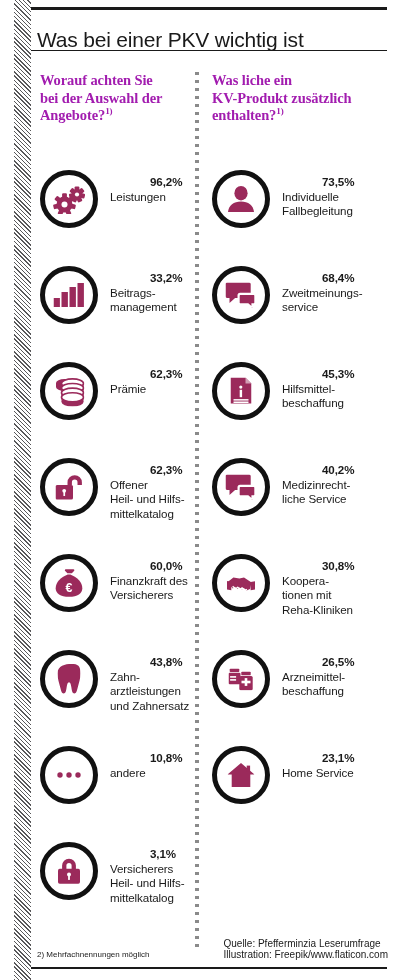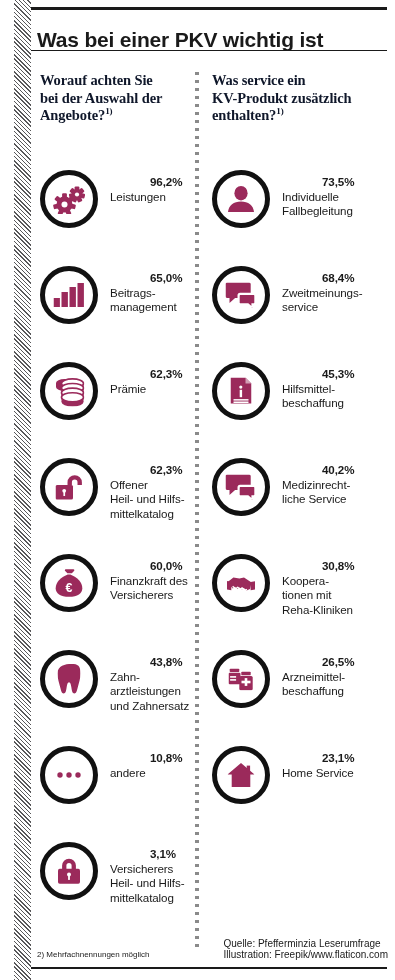--- a/index.html
+++ b/index.html
@@ -58,21 +58,21 @@
     height: 2px;
     background: #1a1a1a;
   }
 
   
   .headline {
     position: absolute;
     left: 37px;
     top: 14px;
     font-size: 21px;
-    font-weight: bold;
+    font-weight: normal;
     letter-spacing: -0.2px;
     color: #1a1a1a;
     font-family: "Liberation Sans", sans-serif;
   }
 
   
   .dotted-divider {
     position: absolute;
     left: 195px;
     top: 72px;
@@ -90,21 +90,21 @@
     top: 72px;
   }
   .col-left  { left: 40px;  width: 150px; }
   .col-right { left: 212px; width: 178px; }
 
   .col-head {
     font-family: "Liberation Serif", serif;
     font-weight: bold;
     font-size: 14.5px;
     line-height: 17.5px;
-    color: #0f172a;
+    color: #a21caf;
     letter-spacing: -0.1px;
   }
   .col-head sup {
     font-size: 9px;
     vertical-align: super;
     line-height: 0;
   }
 
   
   .rows {
@@ -210,21 +210,21 @@
               </svg></span></div>
           <div class="row-text"><span class="pct">96,2%</span><br><span>Leistungen</span></div>
         </div>
         <div class="row">
           <div class="badge"><span><svg width="31" height="24" viewBox="0 0 31 24" fill="#9B2A5B" style="position: absolute; left: 50%; top: 50%; transform: translate(-50%, -50%);">
                 <rect x="0" y="15" width="6.4" height="9"></rect>
                 <rect x="8" y="9" width="6.4" height="15"></rect>
                 <rect x="16" y="4" width="6.4" height="20"></rect>
                 <rect x="24" y="0" width="6.4" height="24"></rect>
               </svg></span></div>
-          <div class="row-text"><span class="pct">65,0%</span> <span>Beitrags-</span><br><span>management</span></div>
+          <div class="row-text"><span class="pct">33,2%</span> <span>Beitrags-</span><br><span>management</span></div>
         </div>
         <div class="row">
           <div class="badge"><span><svg width="31" height="31" viewBox="0 0 31 31" fill="#9B2A5B" style="position: absolute; left: 50%; top: 50%; transform: translate(-50%, -50%);">
                 <ellipse cx="11" cy="7.5" rx="8.5" ry="4"></ellipse>
                 <rect x="2.5" y="7.5" width="17" height="4"></rect>
                 <ellipse cx="11" cy="11.5" rx="8.5" ry="4"></ellipse>
                 <ellipse cx="19" cy="12.6" rx="11" ry="4.6"></ellipse>
                 <rect x="8" y="8" width="22" height="4.6"></rect>
                 <ellipse cx="19" cy="8" rx="11" ry="4.6" fill="#fff" stroke="#9B2A5B" stroke-width="1.6"></ellipse>
                 <ellipse cx="19" cy="17.2" rx="11" ry="4.6"></ellipse>
@@ -277,21 +277,21 @@
                 <circle cx="11" cy="16.4" r="2" fill="#fff"></circle>
                 <rect x="10.1" y="17.3" width="1.8" height="4.6" fill="#fff"></rect>
               </svg></span></div>
           <div class="row-text"><span class="pct">3,1%</span><br><span>Versicherers</span><br><span>Heil- und Hilfs-</span><br><span>mittelkatalog</span></div>
         </div>
       </div>
   </div>
 
   <div class="column col-right">
     <div class="col-head">
-      <span>Was service ein</span><br>
+      <span>Was liche ein</span><br>
       <span>KV-Produkt zusätzlich</span><br>
       <span>enthalten?</span><sup>1)</sup>
     </div>
     <div class="rows">
         <div class="row">
           <div class="badge"><span><svg width="26" height="26" viewBox="0 0 26 26" fill="#9B2A5B" style="position: absolute; left: 50%; top: 50%; transform: translate(-50%, -50%);">
                 <ellipse cx="13" cy="7.2" rx="6.6" ry="7.2"></ellipse>
                 <path d="M13 15.4 C5.8 15.4 0.6 19.2 0 26 h26 c-0.6-6.8-5.8-10.6-13-10.6 Z"></path>
               </svg></span></div>
           <div class="row-text"><span class="pct">73,5%</span><br><span>Individuelle</span><br><span>Fallbegleitung</span></div>

